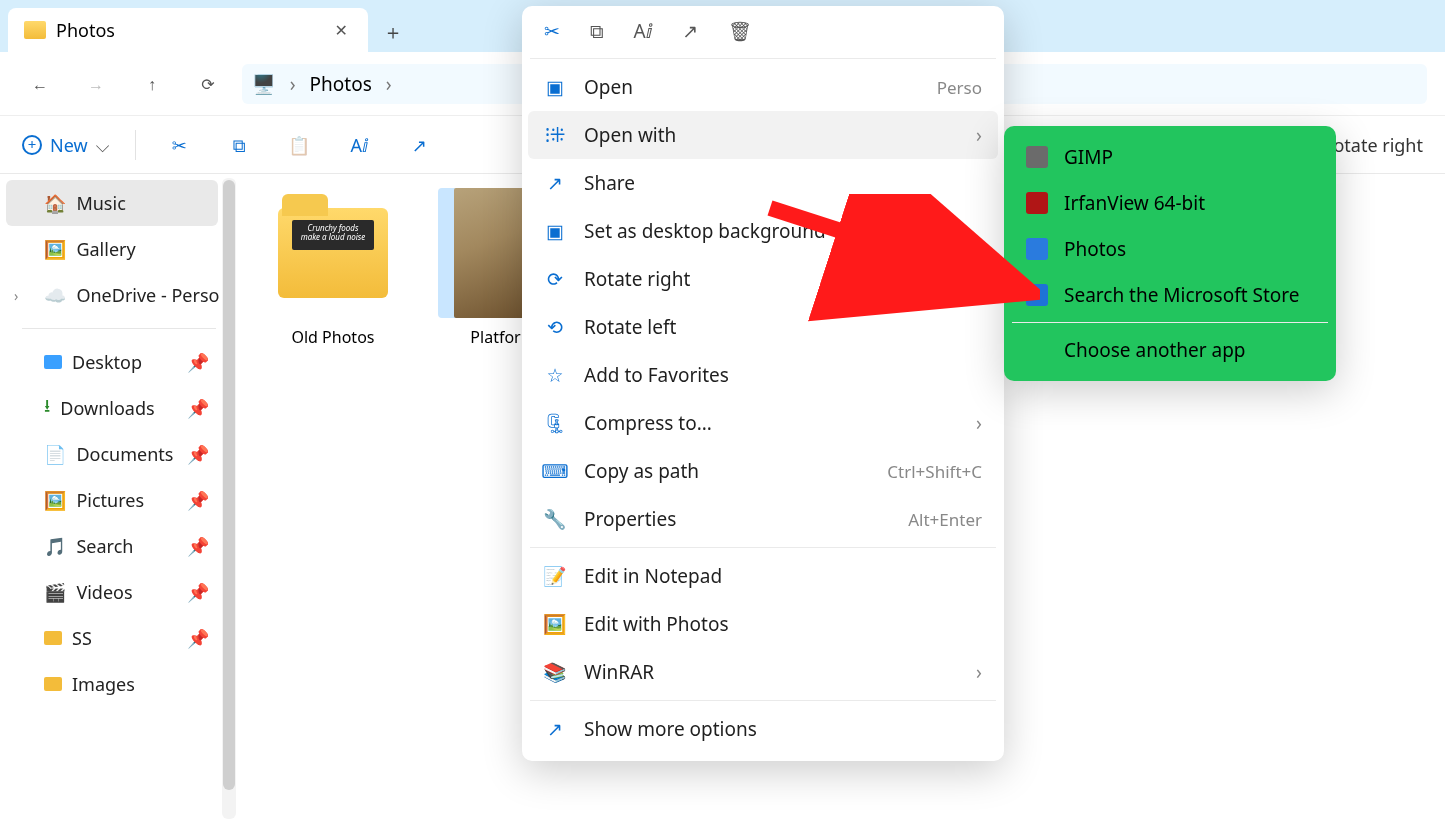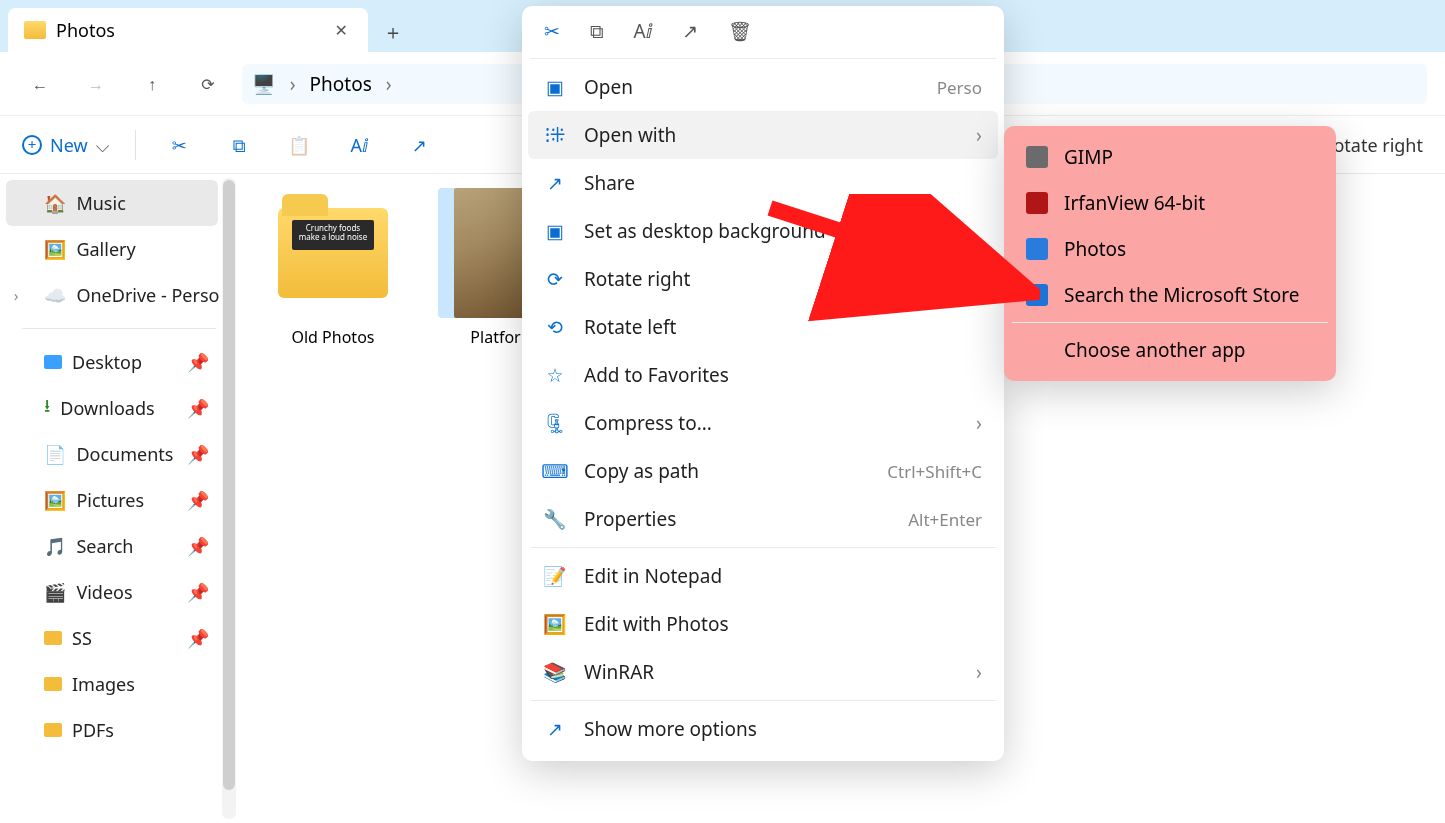--- a/index.html
+++ b/index.html
@@ -71,21 +71,21 @@
 .navitem.sel { background: #e9e9e9; border-radius: 6px; margin: 0 20px 0 6px; padding-left: 38px; }
 .navitem .pin { margin-left: auto; margin-right: 28px; color: #aaa; }
 .navsep { height: 1px; background: #e6e6e6; margin: 10px 22px 10px 22px; }
 .expand-caret { position: absolute; left: 14px; color: #888; font-size: 14px; }
 
 .content { flex: 1; padding: 14px 20px; display: flex; gap: 20px; align-items: flex-start; }
 .item { width: 150px; text-align: center; }
 .item .thumb { width: 130px; height: 130px; margin: 0 auto 8px; border-radius: 4px; display: flex; align-items: center; justify-content: center; }
 .item.sel .thumb { background: #c9e6ff; }
 .folder-shape {
-  width: 110px; height: 90px; background: linear-gradient(#ffd96b,#f3bc3a); border-radius: 6px; position: relative;
+  width: 110px; height: 90px; background: linear-gradient(#ffd96b,#f3bc3a); border-radius: 6px; position: relative; font-style: italic;
 }
 .folder-shape::before {
   content: ""; position: absolute; top: -14px; left: 4px; width: 46px; height: 22px; background: #f6c94f; border-radius: 6px 6px 0 0;
 }
 .folder-shape .slip { position:absolute; top:12px; left:14px; width:82px; height:30px; background:#2a2a2a; color:#fff; font-size:8px; padding:4px 6px; border-radius:2px; line-height:1.1; }
 .photo-thumb {
   width: 98px; height: 130px;
   background: linear-gradient(160deg,#b7a27a 0%,#a2885e 40%,#6b4f2c 100%);
   border-radius: 2px;
 }
@@ -104,21 +104,21 @@
 .ctx-item {
   height: 48px; display: flex; align-items: center; padding: 0 22px; gap: 18px;
 }
 .ctx-item.hover { background: #f2f2f2; border-radius: 6px; margin: 0 6px; padding: 0 16px; }
 .ctx-item .shortcut { margin-left: auto; color: #888; font-size: 17px; }
 .ctx-item .sub { margin-left: auto; color: #888; }
 .ctx-icon { width: 22px; display: flex; justify-content: center; color: #0a6ed1; }
 
 
 .submenu {
-  position: absolute; left: 1004px; top: 126px; width: 332px; background: #fca5a5;
+  position: absolute; left: 1004px; top: 126px; width: 332px; background: #22c55e;
   border-radius: 10px; box-shadow: 0 10px 40px rgba(0,0,0,.20); padding: 8px 0;
   font-size: 19px;
 }
 .sub-item { height: 46px; display: flex; align-items: center; gap: 16px; padding: 0 22px; }
 .sub-hr { height: 1px; background: #eaeaea; margin: 4px 8px; }
 .appicon { width: 22px; height: 22px; border-radius: 3px; display:inline-block; }
 
 
 .arrow-svg { position: absolute; left: 760px; top: 194px; pointer-events: none; }
 
@@ -221,24 +221,20 @@
       <span class="pin">📌</span>
     </div>
     <div class="navitem">
       <span style="display:inline-block;width:18px;height:14px;background:#f3bc3a;border-radius:2px"></span>
       <span>SS</span>
       <span class="pin">📌</span>
     </div>
     <div class="navitem">
       <span style="display:inline-block;width:18px;height:14px;background:#f3bc3a;border-radius:2px"></span>
       <span>Images</span>
-    </div>
-    <div class="navitem">
-      <span style="display:inline-block;width:18px;height:14px;background:#f3bc3a;border-radius:2px"></span>
-      <span>PDFs</span>
     </div>
 
     <div class="scrollbar"></div>
     <div class="scrollthumb"></div>
   </div>
 
   <div class="content">
     <div class="item">
       <div class="thumb">
         <div class="folder-shape">

